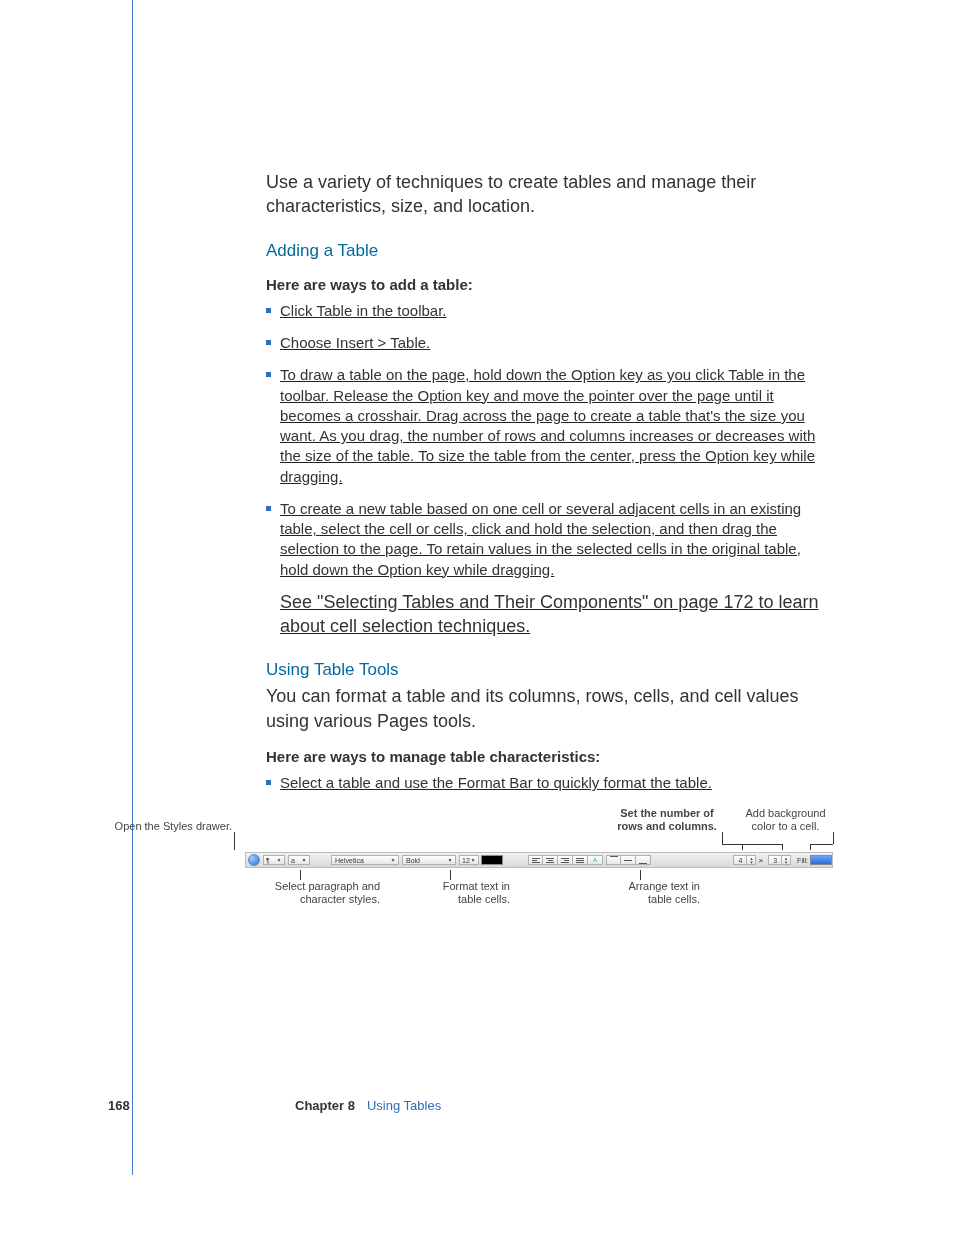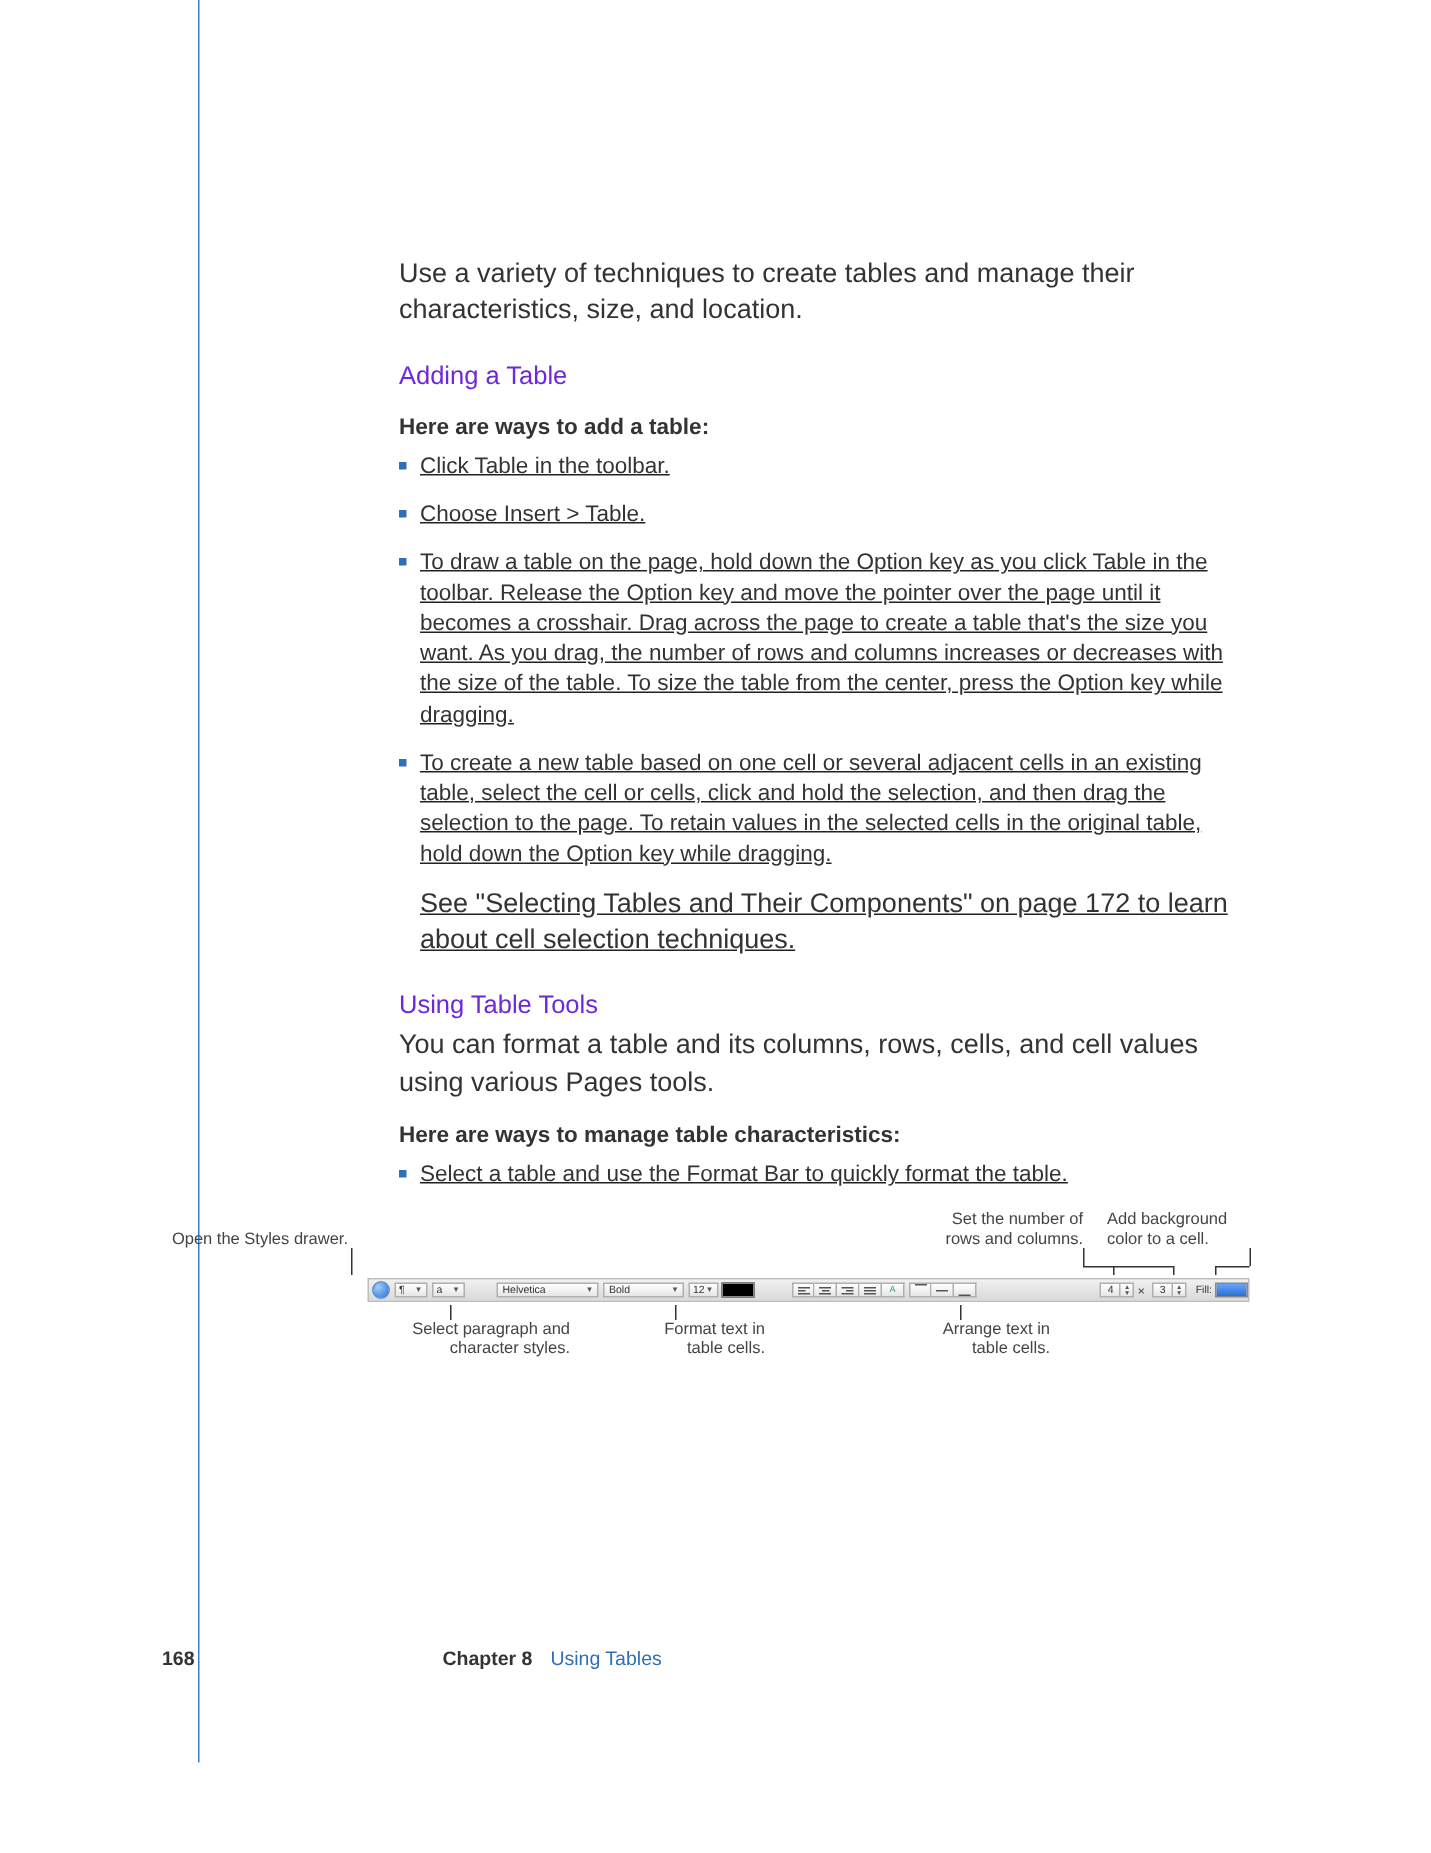--- a/index.html
+++ b/index.html
@@ -33,21 +33,21 @@
     width: 566px;
   }
   h1 {
     color: #2f6fb8;
     font-weight: 400;
     font-size: 26px;
     margin: 0 0 6px 0;
     letter-spacing: 0.2px;
   }
   h2 {
-    color: #6d28d9;
+    color: #0369a1;
     font-weight: 500;
     font-size: 17px;
     margin: 22px 0 4px 0;
   }
   p {
     font-size: 18px;
     line-height: 1.35;
     margin: 0 0 12px 0;
     color: #333;
   }
@@ -227,28 +227,28 @@
     <p>You can format a table and its columns, rows, cells, and cell values using various Pages tools.</p>
     <p class="bold">Here are ways to manage table characteristics:</p>
     <ul class="bullets">
       <li>Select a table and use the Format Bar to quickly format the table.</li>
     </ul>
   </div>
 
   <div class="annot left-align" style="left:20px; top:820px; width:212px;">Open the Styles drawer.</div>
   <div class="annot-line-v" style="left:234px; top:832px; height:18px;"></div>
 
-  <div class="annot" style="left:612px; top:807px; width:110px; white-space:pre-line; text-align:right;">Set the number of
+  <div class="annot" style="left:612px; top:807px; width:110px; white-space:pre-line; text-align:center;font-weight:bold;">Set the number of
 rows and columns.</div>
   <div class="annot-line-v" style="left:722px; top:832px; height:12px;"></div>
   <div class="annot-line-h" style="left:722px; top:844px; width:60px;"></div>
   <div class="annot-line-v" style="left:742px; top:844px; height:6px;"></div>
   <div class="annot-line-v" style="left:782px; top:844px; height:6px;"></div>
 
-  <div class="annot" style="left:738px; top:807px; width:95px; white-space:pre-line; text-align:left;">Add background
+  <div class="annot" style="left:738px; top:807px; width:95px; white-space:pre-line; text-align:center;">Add background
 color to a cell.</div>
   <div class="annot-line-v" style="left:833px; top:832px; height:12px;"></div>
   <div class="annot-line-h" style="left:810px; top:844px; width:23px;"></div>
   <div class="annot-line-v" style="left:810px; top:844px; height:6px;"></div>
 
   <div class="format-bar">
     <div class="fb-drawer-btn"></div>
     <div class="fb-ctrl fb-style-combo">
         <span>¶</span>
         <span class="arrows">▾</span>

